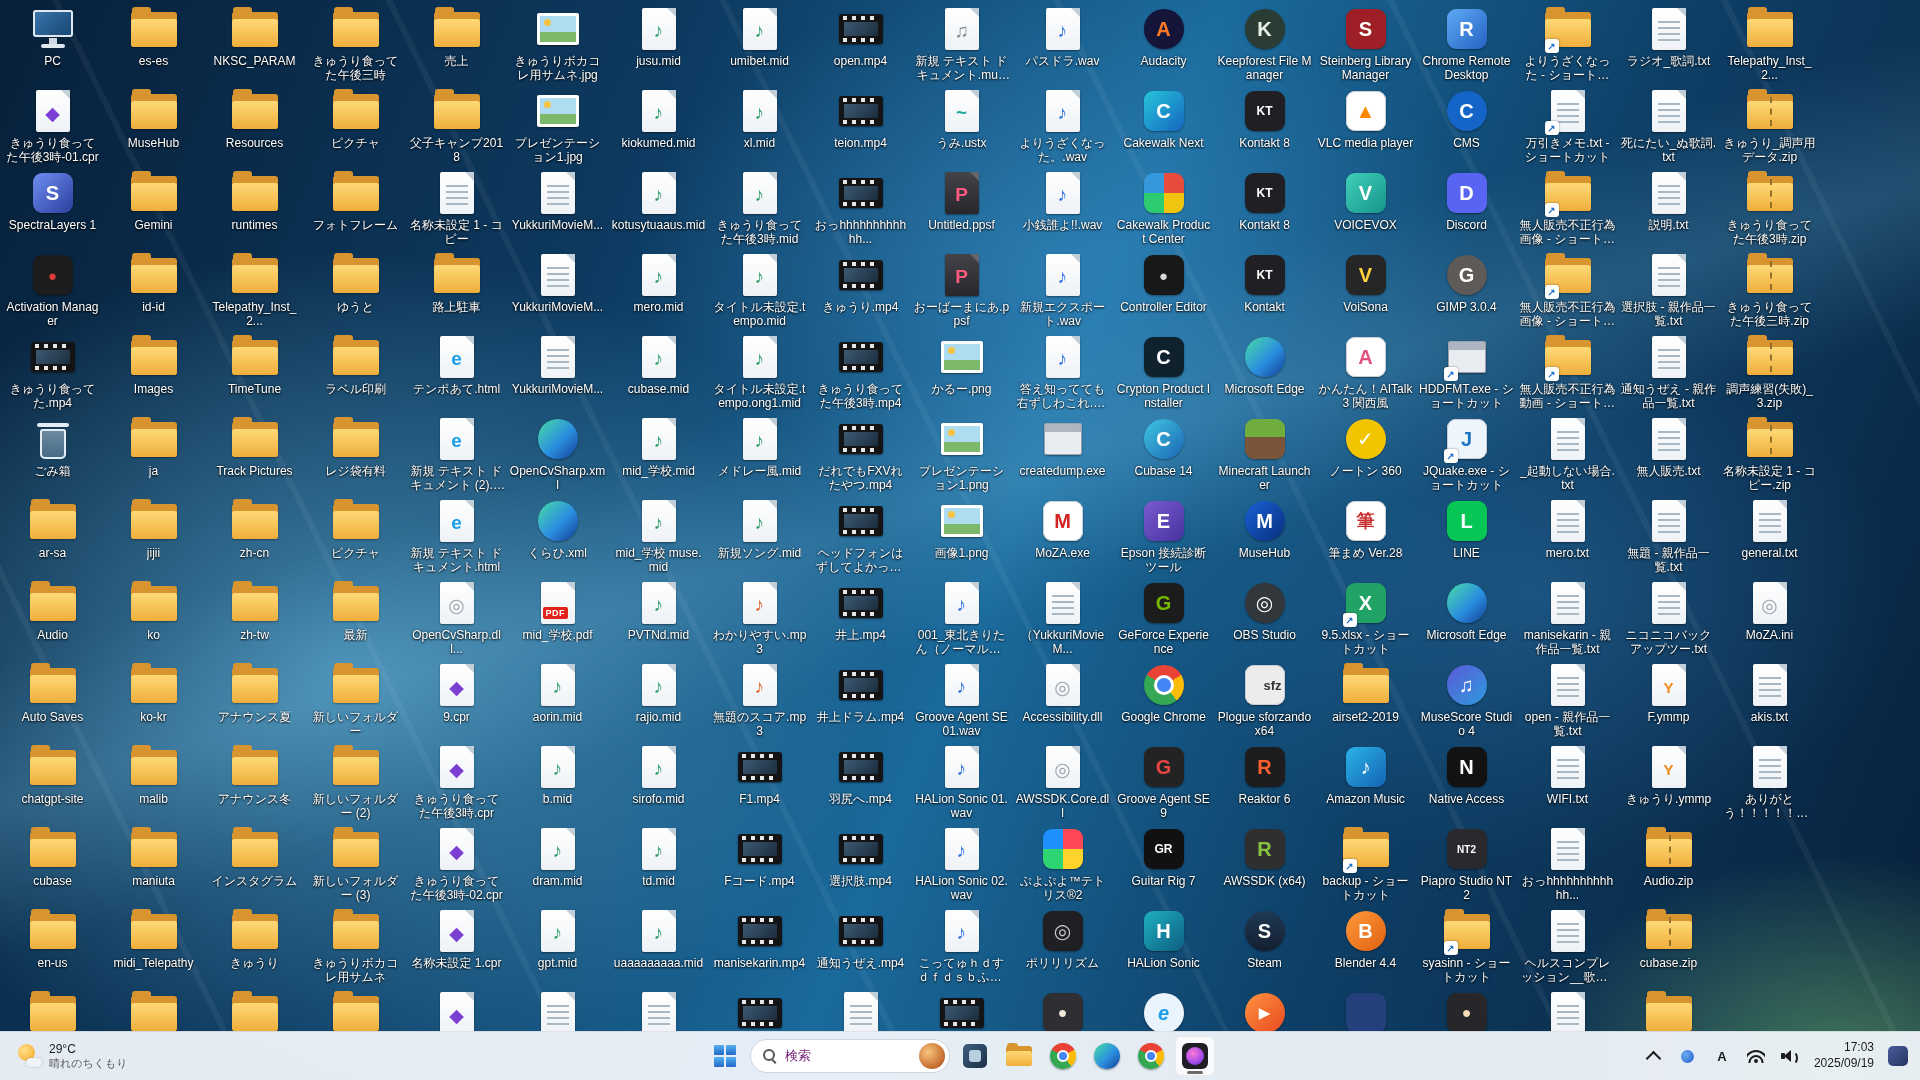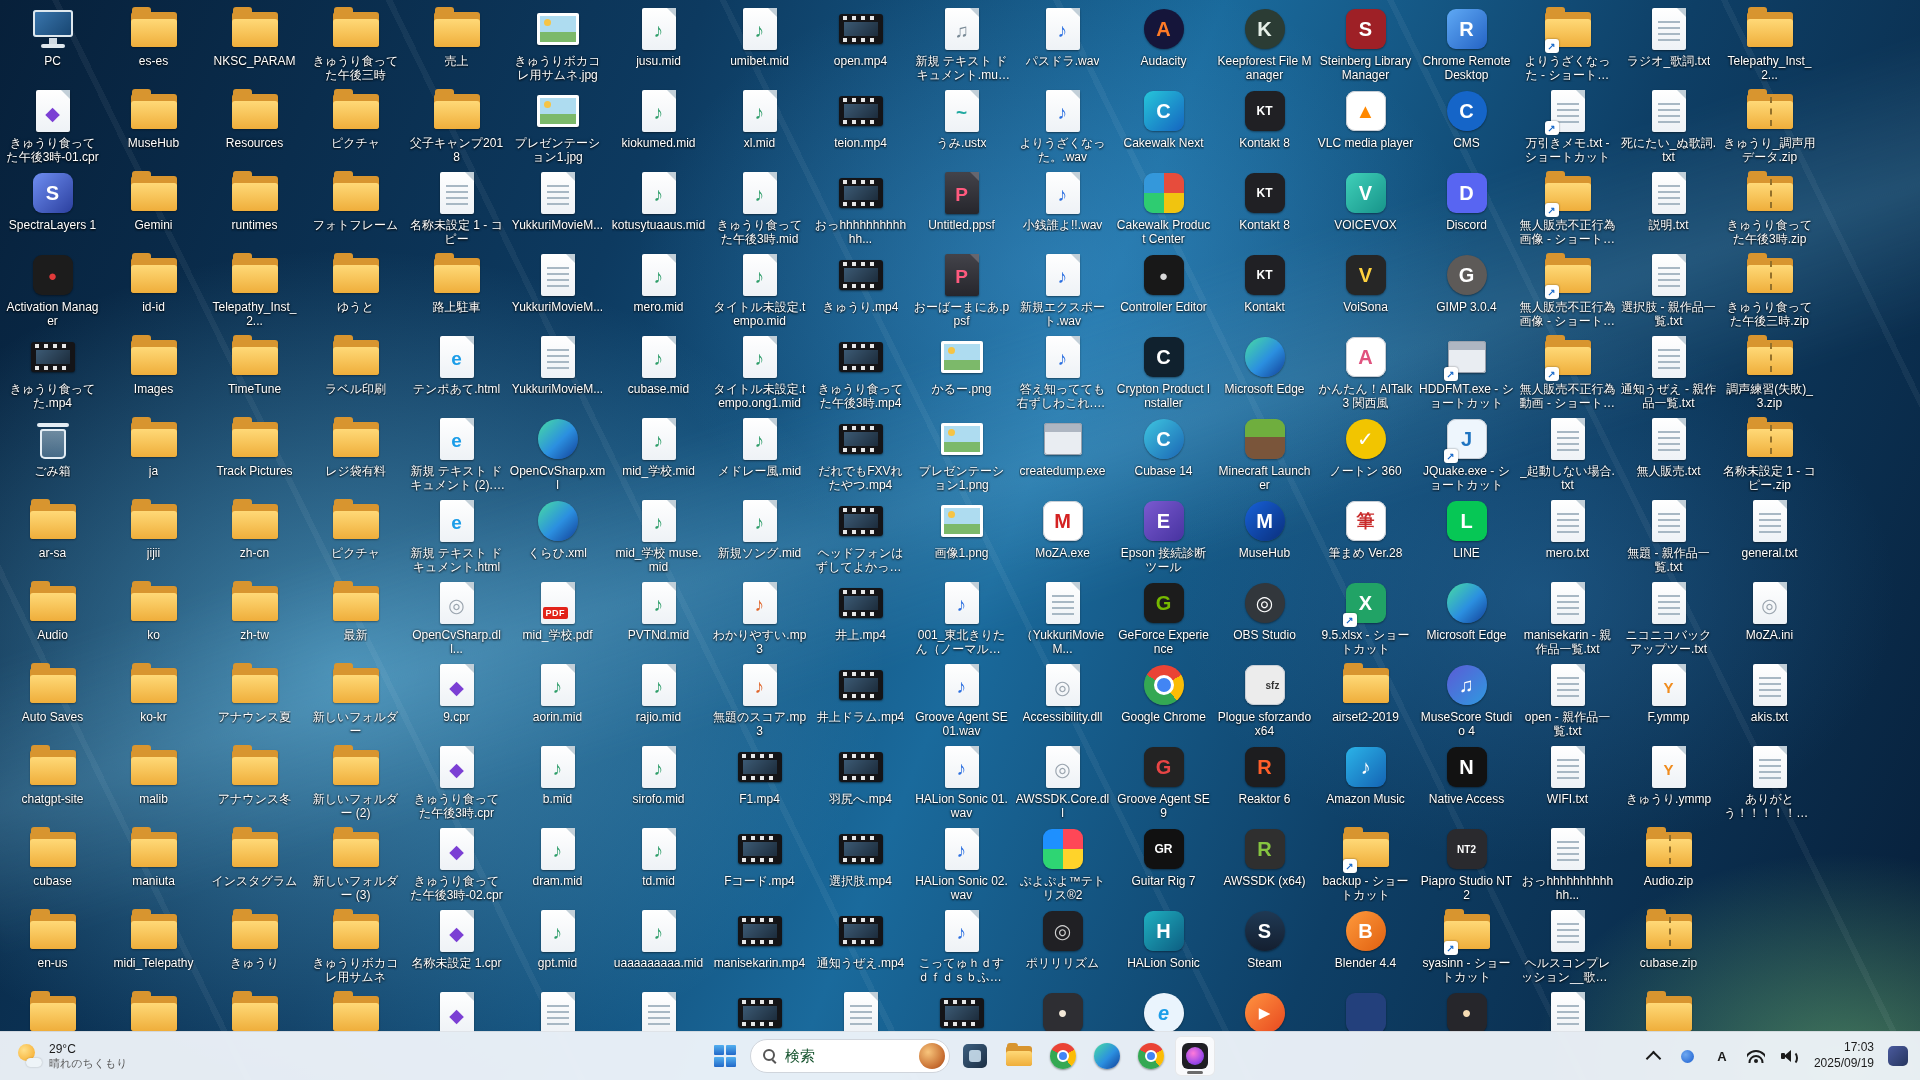--- a/index.html
+++ b/index.html
@@ -90,21 +90,21 @@
   .wcond{font-size:11px;color:#5a5a5a}
   .tb-center{position:absolute;left:50%;top:4px;transform:translateX(-50%);display:flex;align-items:center;gap:5px}
   .tbtn{width:40px;height:40px;border:none;background:transparent;border-radius:6px;display:flex;align-items:center;justify-content:center;cursor:pointer}
   .winlogo{display:grid;grid-template-columns:10px 10px;grid-template-rows:10px 10px;gap:2px}
   .winlogo i{background:linear-gradient(180deg,#53b0f0,#2268c8);border-radius:1px}
   .searchbox{display:flex;align-items:center;gap:8px;width:200px;height:34px;background:#fff;border:1px solid #d0d5dc;
     border-radius:17px;padding:0 4px 0 12px;cursor:pointer;box-sizing:border-box}
   .mag{position:relative;width:14px;height:14px;flex:0 0 14px}
   .mag::before{content:"";position:absolute;left:0;top:0;width:8px;height:8px;border:2px solid #555;border-radius:50%}
   .mag::after{content:"";position:absolute;left:10px;top:10px;width:5px;height:2px;background:#555;transform:rotate(45deg);transform-origin:0 0}
-  .stext{flex:1;font-size:15px;color:#14532d}
+  .stext{flex:1;font-size:13px;color:#701a75}
   .savatar{width:26px;height:26px;border-radius:50%;background:radial-gradient(circle at 35% 35%,#f8c57c,#c56a2e 70%,#7a3c14)}
   #tb-apps{display:flex;gap:4px}
   .tapp{width:40px;height:40px;border-radius:6px;display:flex;align-items:center;justify-content:center;position:relative;cursor:pointer}
   .tapp.active{background:rgba(255,255,255,.75);box-shadow:inset 0 0 0 1px rgba(0,0,0,.07)}
   .tapp.active::after{content:"";position:absolute;bottom:2px;left:50%;transform:translateX(-50%);width:16px;height:3px;border-radius:2px;background:#6b6b6b}
   .chromeic.sm,.edge40.sm{width:26px;height:26px}
   .chromeic.sm::after{inset:27%;border-width:2px}
   .f-mini{width:26px;height:20px;box-shadow:none}
   .f-mini::before{width:11px;height:4px;top:-3px}
   .f-mini::after{height:15px}
@@ -1277,21 +1277,21 @@
       </div>
       <div class="cell">
         <div class="icwrap">
           <div class="chromeic"></div>
         </div>
         <div class="lbl">Google Chrome</div>
       </div>
       <div class="cell">
         <div class="icwrap">
           <div class="app bd" style="background: rgb(236, 236, 236);">
-            <span style="color: rgb(51, 51, 51); font-size: 10px; margin-left: 16px;">sfz</span>
+            <span style="color: rgb(51, 51, 51); font-size: 13px; margin-left: 16px;">sfz</span>
           </div>
         </div>
         <div class="lbl">Plogue sforzando x64</div>
       </div>
       <div class="cell">
         <div class="icwrap">
           <div class="f-back"></div>
         </div>
         <div class="lbl">airset2-2019</div>
       </div>

